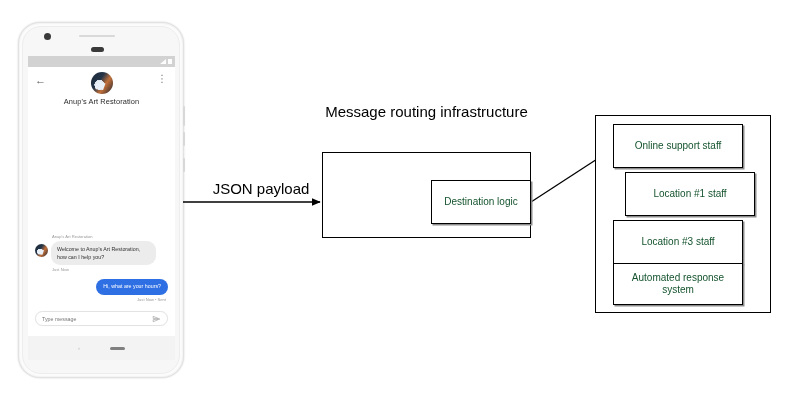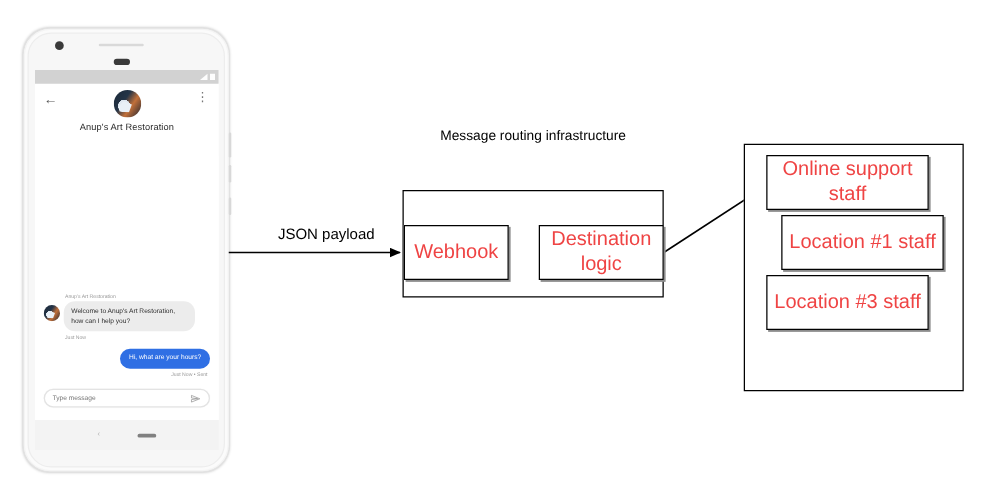--- a/index.html
+++ b/index.html
@@ -301,28 +301,28 @@
     position: absolute;
     font-family: "Liberation Sans", sans-serif;
     color: #000000;
     text-align: center;
     line-height: 1.2;
   }
   #json-payload-label {
     left: 183px;
     top: 180px;
     width: 156px;
-    font-size: 12px;
+    font-size: 15px;
     text-align: center;
   }
   #routing-title {
     left: 322px;
     top: 103px;
     width: 209px;
-    font-size: 11px;
+    font-size: 15px;
   }
   #brand-title {
     left: 595px;
     top: 94px;
     width: 176px;
     font-size: 15px;
   }
 
   .box {
     position: absolute;
@@ -332,22 +332,22 @@
   .box.shadowed {
     box-shadow: 1.5px 1.5px 0 0 #8c8c8c;
   }
   .box-label {
     position: absolute;
     inset: 0;
     display: flex;
     align-items: center;
     justify-content: center;
     text-align: center;
-    font-size: 16px;
-    color: #ef4444;
+    font-size: 10px;
+    color: #14532d;
     line-height: 1.22;
     padding: 0 3px;
   }
 
   #routing-outer-box { left: 322px; top: 152px; width: 209px; height: 86px; }
   #webhook-box       { left: 323px; top: 180px; width: 84px; height: 44px; }
   #destination-box   { left: 431px; top: 180px; width: 100px; height: 44px; padding-left: 12px; }
 
   #brand-outer-box   { left: 595px; top: 115px; width: 176px; height: 198px; }
   #online-support-box { left: 613px; top: 124px; width: 130px; height: 44px; }
@@ -428,30 +428,30 @@
 
     <line x1="407" y1="202" x2="429" y2="202" stroke="#000000" stroke-width="1.3" marker-end="url(#arrowhead)"></line>
 
     <line x1="531" y1="202" x2="611" y2="150" stroke="#000000" stroke-width="1.3" marker-end="url(#arrowhead)"></line>
   </svg>
 
   <div class="diag-text" id="json-payload-label">JSON payload</div>
   <div class="diag-text" id="routing-title">Message routing infrastructure</div>
 
   <div class="box" id="routing-outer-box"></div>
-  <div class="box shadowed" id="webhook-box">
-    <div class="box-label">Webhook</div>
-  </div>
   <div class="box shadowed" id="destination-box">
     <div class="box-label">Destination logic</div>
   </div>
 
   <div class="box" id="brand-outer-box"></div>
   <div class="box shadowed" id="online-support-box">
     <div class="box-label">Online support staff</div>
   </div>
   <div class="box shadowed" id="location-1-box">
     <div class="box-label">Location #1 staff</div>
   </div>
   <div class="box shadowed" id="location-2-box">
     <div class="box-label">Location #3 staff</div>
   </div>
+  <div class="box shadowed" id="automated-box">
+    <div class="box-label">Automated response system</div>
+  </div>
 </div>
 
 </body></html>

